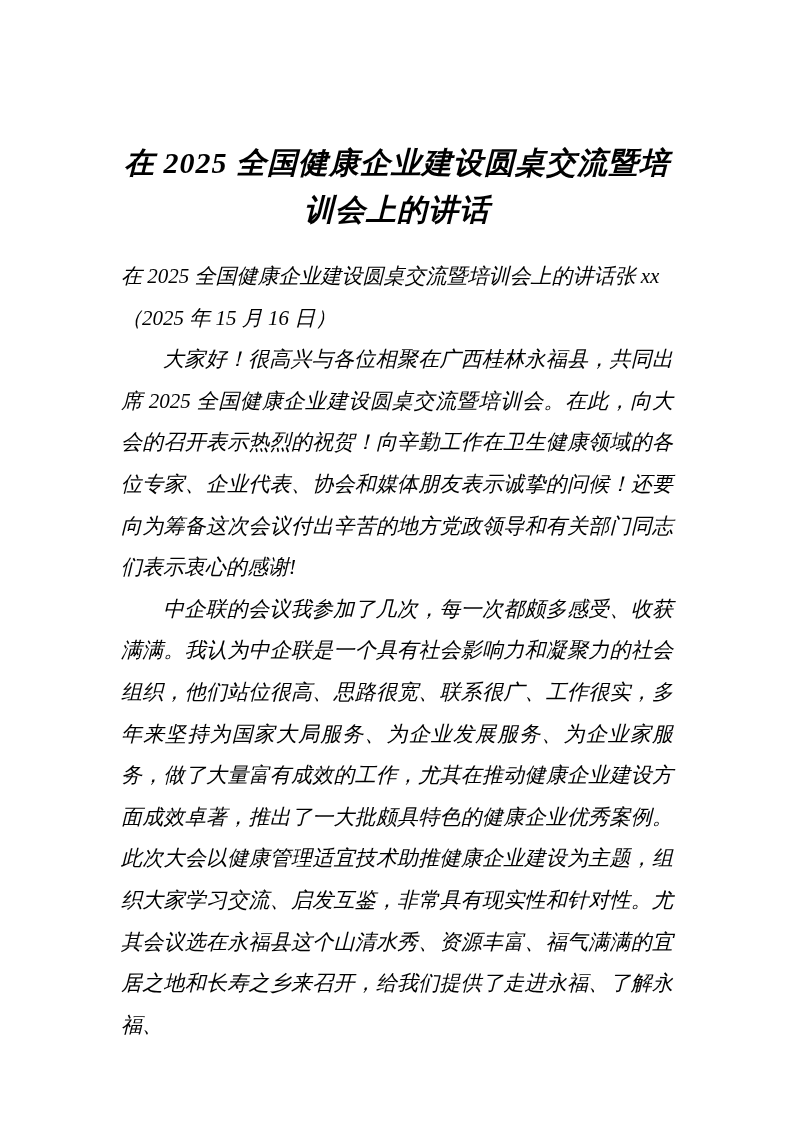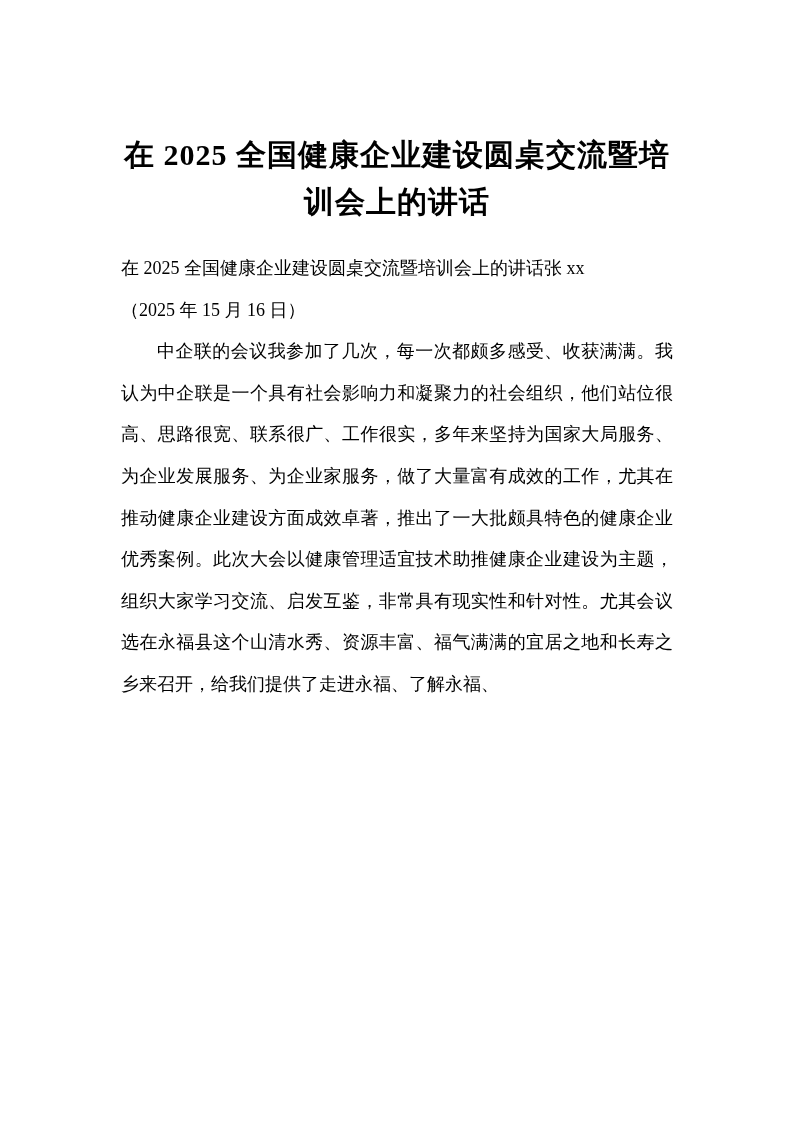--- a/index.html
+++ b/index.html
@@ -11,45 +11,47 @@
     margin: 0 auto;
     background: #ffffff;
     overflow: hidden;
     font-family: "Liberation Serif", "DejaVu Serif", serif;
     color: #000000;
   }
   .content {
     position: absolute;
     left: 121px;
     width: 552px;
-    top: 4px;
+    top: 12px;
+    font-style: italic;
   }
   .doc-title {
     margin-top: 127px;
     font-size: 30px;
     line-height: 47px;
     font-weight: bold;
     text-align: center;
     letter-spacing: 1px;
   }
   .doc-body {
     margin-top: 23px;
-    font-size: 18px;
+    font-size: 21px;
     line-height: 41.6px;
     text-align: justify;
     text-align-last: left;
   }
   .doc-body p { margin: 0; }
   .doc-body p.indent { text-indent: 2em; }
 </style>
 </head>
 <body>
 
 <div class="page">
   <div class="content">
     <h1 class="doc-title">在 2025 全国健康企业建设圆桌交流暨培训会上的讲话</h1>
     <div class="doc-body">
       <p>在 2025 全国健康企业建设圆桌交流暨培训会上的讲话张 xx</p>
       <p>（2025 年 15 月 16 日）</p>
+      <p class="indent">大家好！很高兴与各位相聚在广西桂林永福县，共同出席 2025 全国健康企业建设圆桌交流暨培训会。在此，向大会的召开表示热烈的祝贺！向辛勤工作在卫生健康领域的各位专家、企业代表、协会和媒体朋友表示诚挚的问候！还要向为筹备这次会议付出辛苦的地方党政领导和有关部门同志们表示衷心的感谢!</p>
       <p class="indent">中企联的会议我参加了几次，每一次都颇多感受、收获满满。我认为中企联是一个具有社会影响力和凝聚力的社会组织，他们站位很高、思路很宽、联系很广、工作很实，多年来坚持为国家大局服务、为企业发展服务、为企业家服务，做了大量富有成效的工作，尤其在推动健康企业建设方面成效卓著，推出了一大批颇具特色的健康企业优秀案例。此次大会以健康管理适宜技术助推健康企业建设为主题，组织大家学习交流、启发互鉴，非常具有现实性和针对性。尤其会议选在永福县这个山清水秀、资源丰富、福气满满的宜居之地和长寿之乡来召开，给我们提供了走进永福、了解永福、</p>
     </div>
   </div>
 </div>
 
 </body></html>

